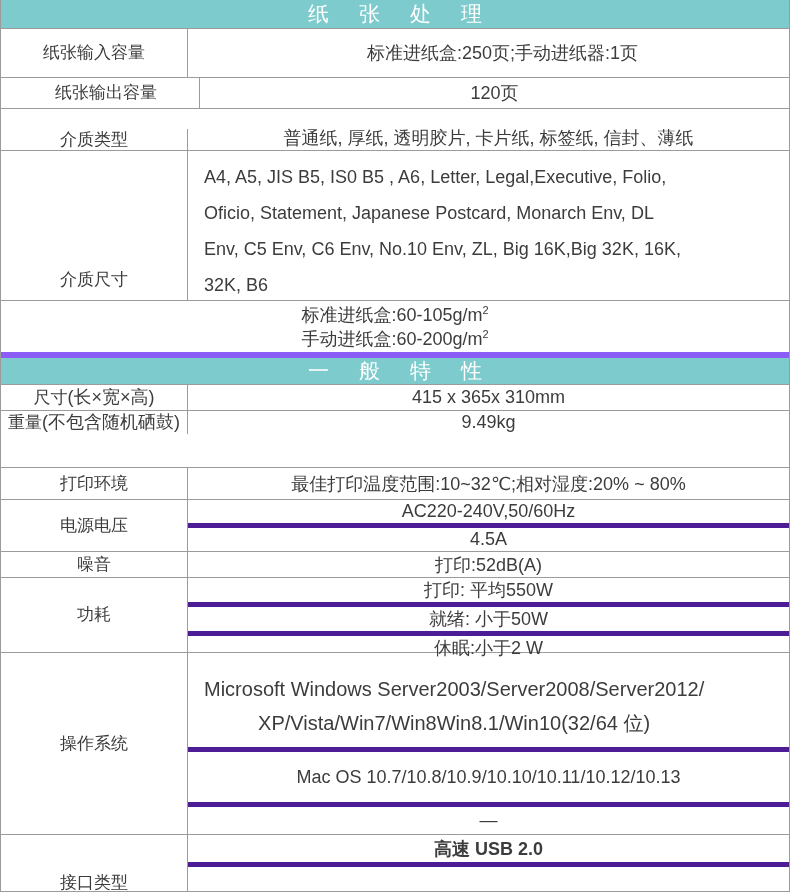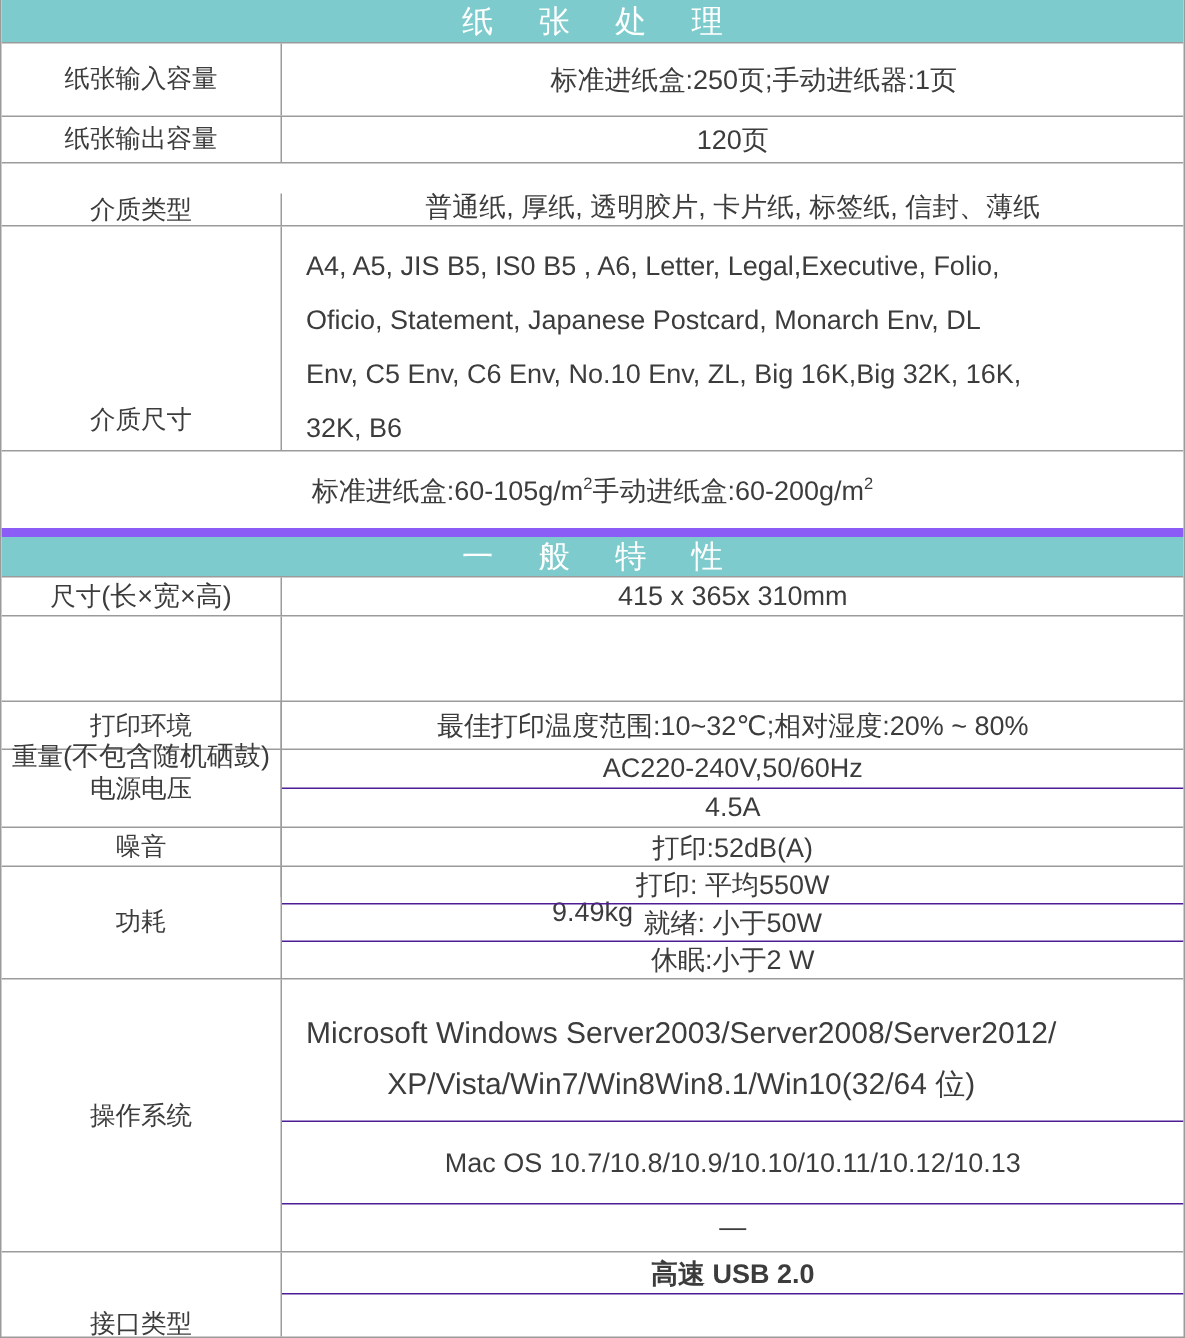--- a/index.html
+++ b/index.html
@@ -22,39 +22,39 @@
     display:flex;align-items:center;justify-content:center;
     font-size:17px;text-align:center;line-height:1.25;
   }
   .label .small{font-size:18px;}
   .label-bottom{align-items:flex-end;padding-bottom:10px;}
   .value{flex:1;display:flex;flex-direction:column;min-width:0;}
   .vcell{
     flex:1;display:flex;align-items:center;justify-content:center;
     font-size:18px;box-sizing:border-box;text-align:center;
   }
-  .vcell + .vcell{border-top:1px solid #4c1d95;}
+  .vcell + .vcell{border-top:5px solid #4c1d95;}
   .vcell.left{justify-content:flex-start;text-align:left;}
   .vcell.bold{font-weight:700;}
-  .two-line{flex-direction:row;line-height:24px;}
+  .two-line{flex-direction:column;line-height:24px;}
   .media-size-text{
     display:block;padding:8px 20px 0 16px;line-height:36px;font-size:18px;text-align:left;
   }
   .os-win{
     display:block;padding:12px 16px 0 16px;line-height:34px;font-size:20px;text-align:center;
   }
   sup{font-size:11px;line-height:0;}
   
   .r-input{height:49px;gap:28px;}
-  .r-output{height:31px;}
+  .r-output{height:31px;padding-left:12px;}
   .r-mtype{height:42px;align-items:flex-end;}
   .r-msize{height:150px;}
   .r-mweight{height:52px;}
   .r-dims{height:26px;}
-  .r-weight{height:24px;flex-direction:column;}
+  .r-weight{height:24px;}
   .r-env{height:32px;margin-top:33px;}
   .r-power{height:52px;}
   .r-noise{height:26px;}
   .r-cons{height:75px;}
   .r-os{height:182px;}
   .r-iface{height:97px;}
   
   .vh94{flex:0 0 94px;}
   .vh55{flex:0 0 55px;}
   .vh27{flex:0 0 27px;}

